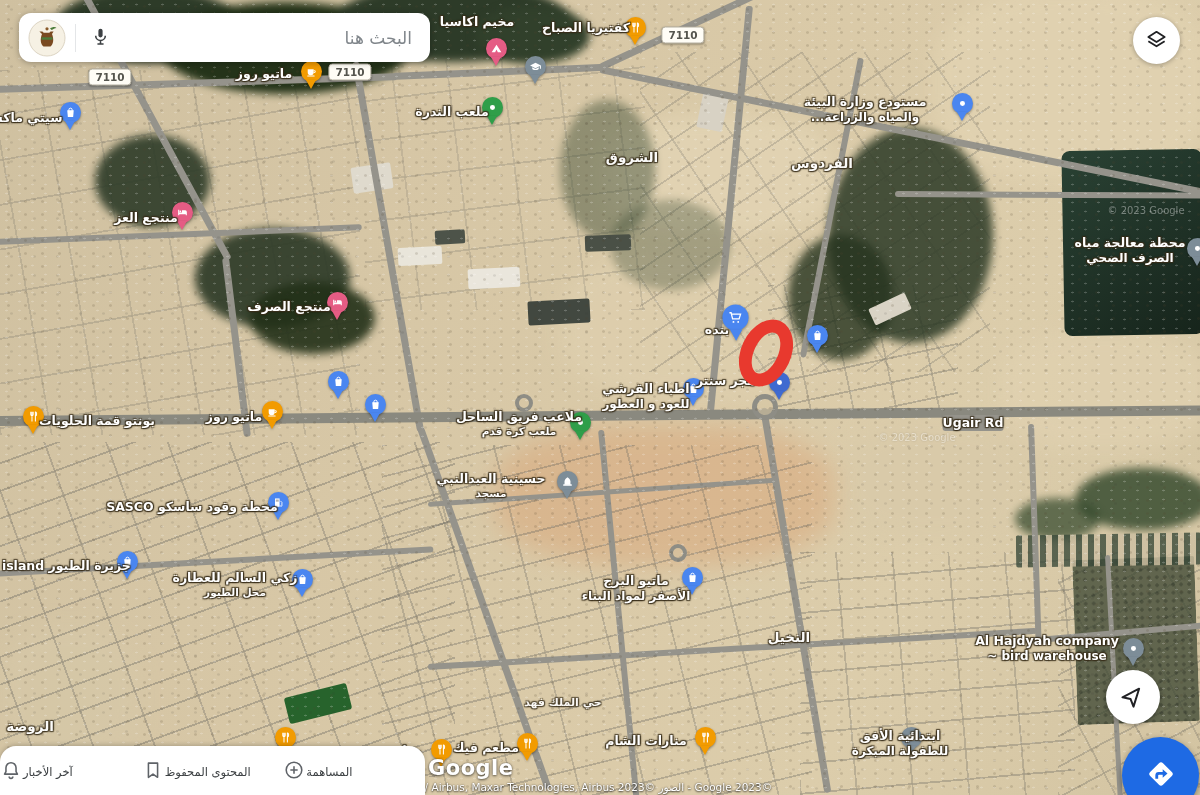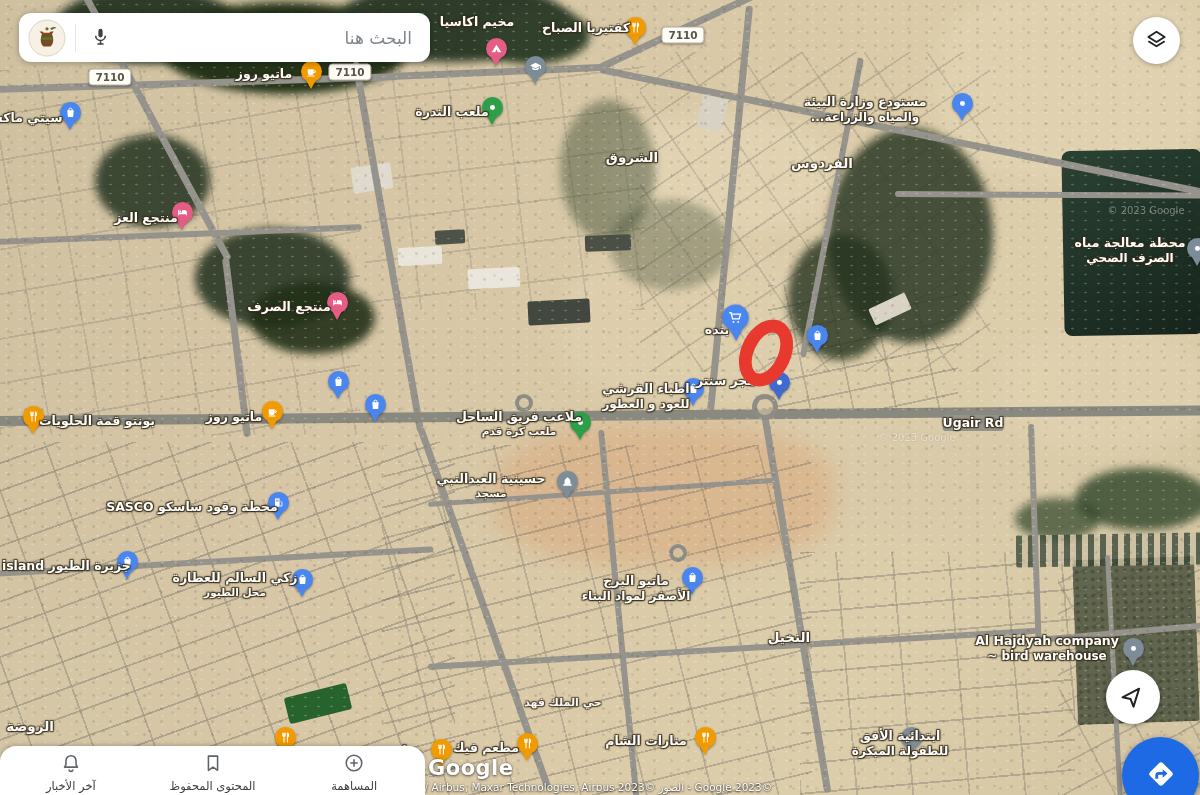--- a/index.html
+++ b/index.html
@@ -78,21 +78,21 @@
   .locate-btn{position:absolute;left:1106px;top:670px;width:54px;height:54px;border-radius:50%;background:#fff;
     border:none;box-shadow:0 1px 5px rgba(0,0,0,.35);display:flex;align-items:center;justify-content:center;cursor:pointer;z-index:10;}
   .locate-btn svg{width:24px;height:24px;transform:rotate(40deg);}
   .directions-fab{position:absolute;left:1122px;top:737px;width:77px;height:77px;border-radius:50%;
     border:none;box-shadow:0 2px 6px rgba(0,0,0,.4);display:flex;align-items:center;justify-content:center;cursor:pointer;z-index:10;}
   .directions-fab svg{width:34px;height:34px;}
 
   
   .bottom-nav{position:absolute;left:0;top:746px;width:425px;height:49px;background:#fff;z-index:10;
     border-radius:16px 16px 0 0;box-shadow:0 -1px 5px rgba(0,0,0,.22);display:flex;align-items:stretch;}
-  .nav-item{flex:1;display:flex;flex-direction:column;align-items:center;justify-content:center;gap:1px;cursor:pointer;padding-top:3px;}
+  .nav-item{flex:1;display:flex;flex-direction:row;align-items:center;justify-content:flex-start;gap:1px;cursor:pointer;padding-top:3px;}
   .nav-item svg{width:22px;height:22px;}
   .nav-label{font-size:11.5px;color:#3c4043;direction:rtl;white-space:nowrap;}
   .nav-item.active .nav-label{color:#1a73e8;font-weight:600;}
 </style>
 </head>
 <body>
 
 <div id="stage">
 
   <div style="position:absolute;inset:0;">

